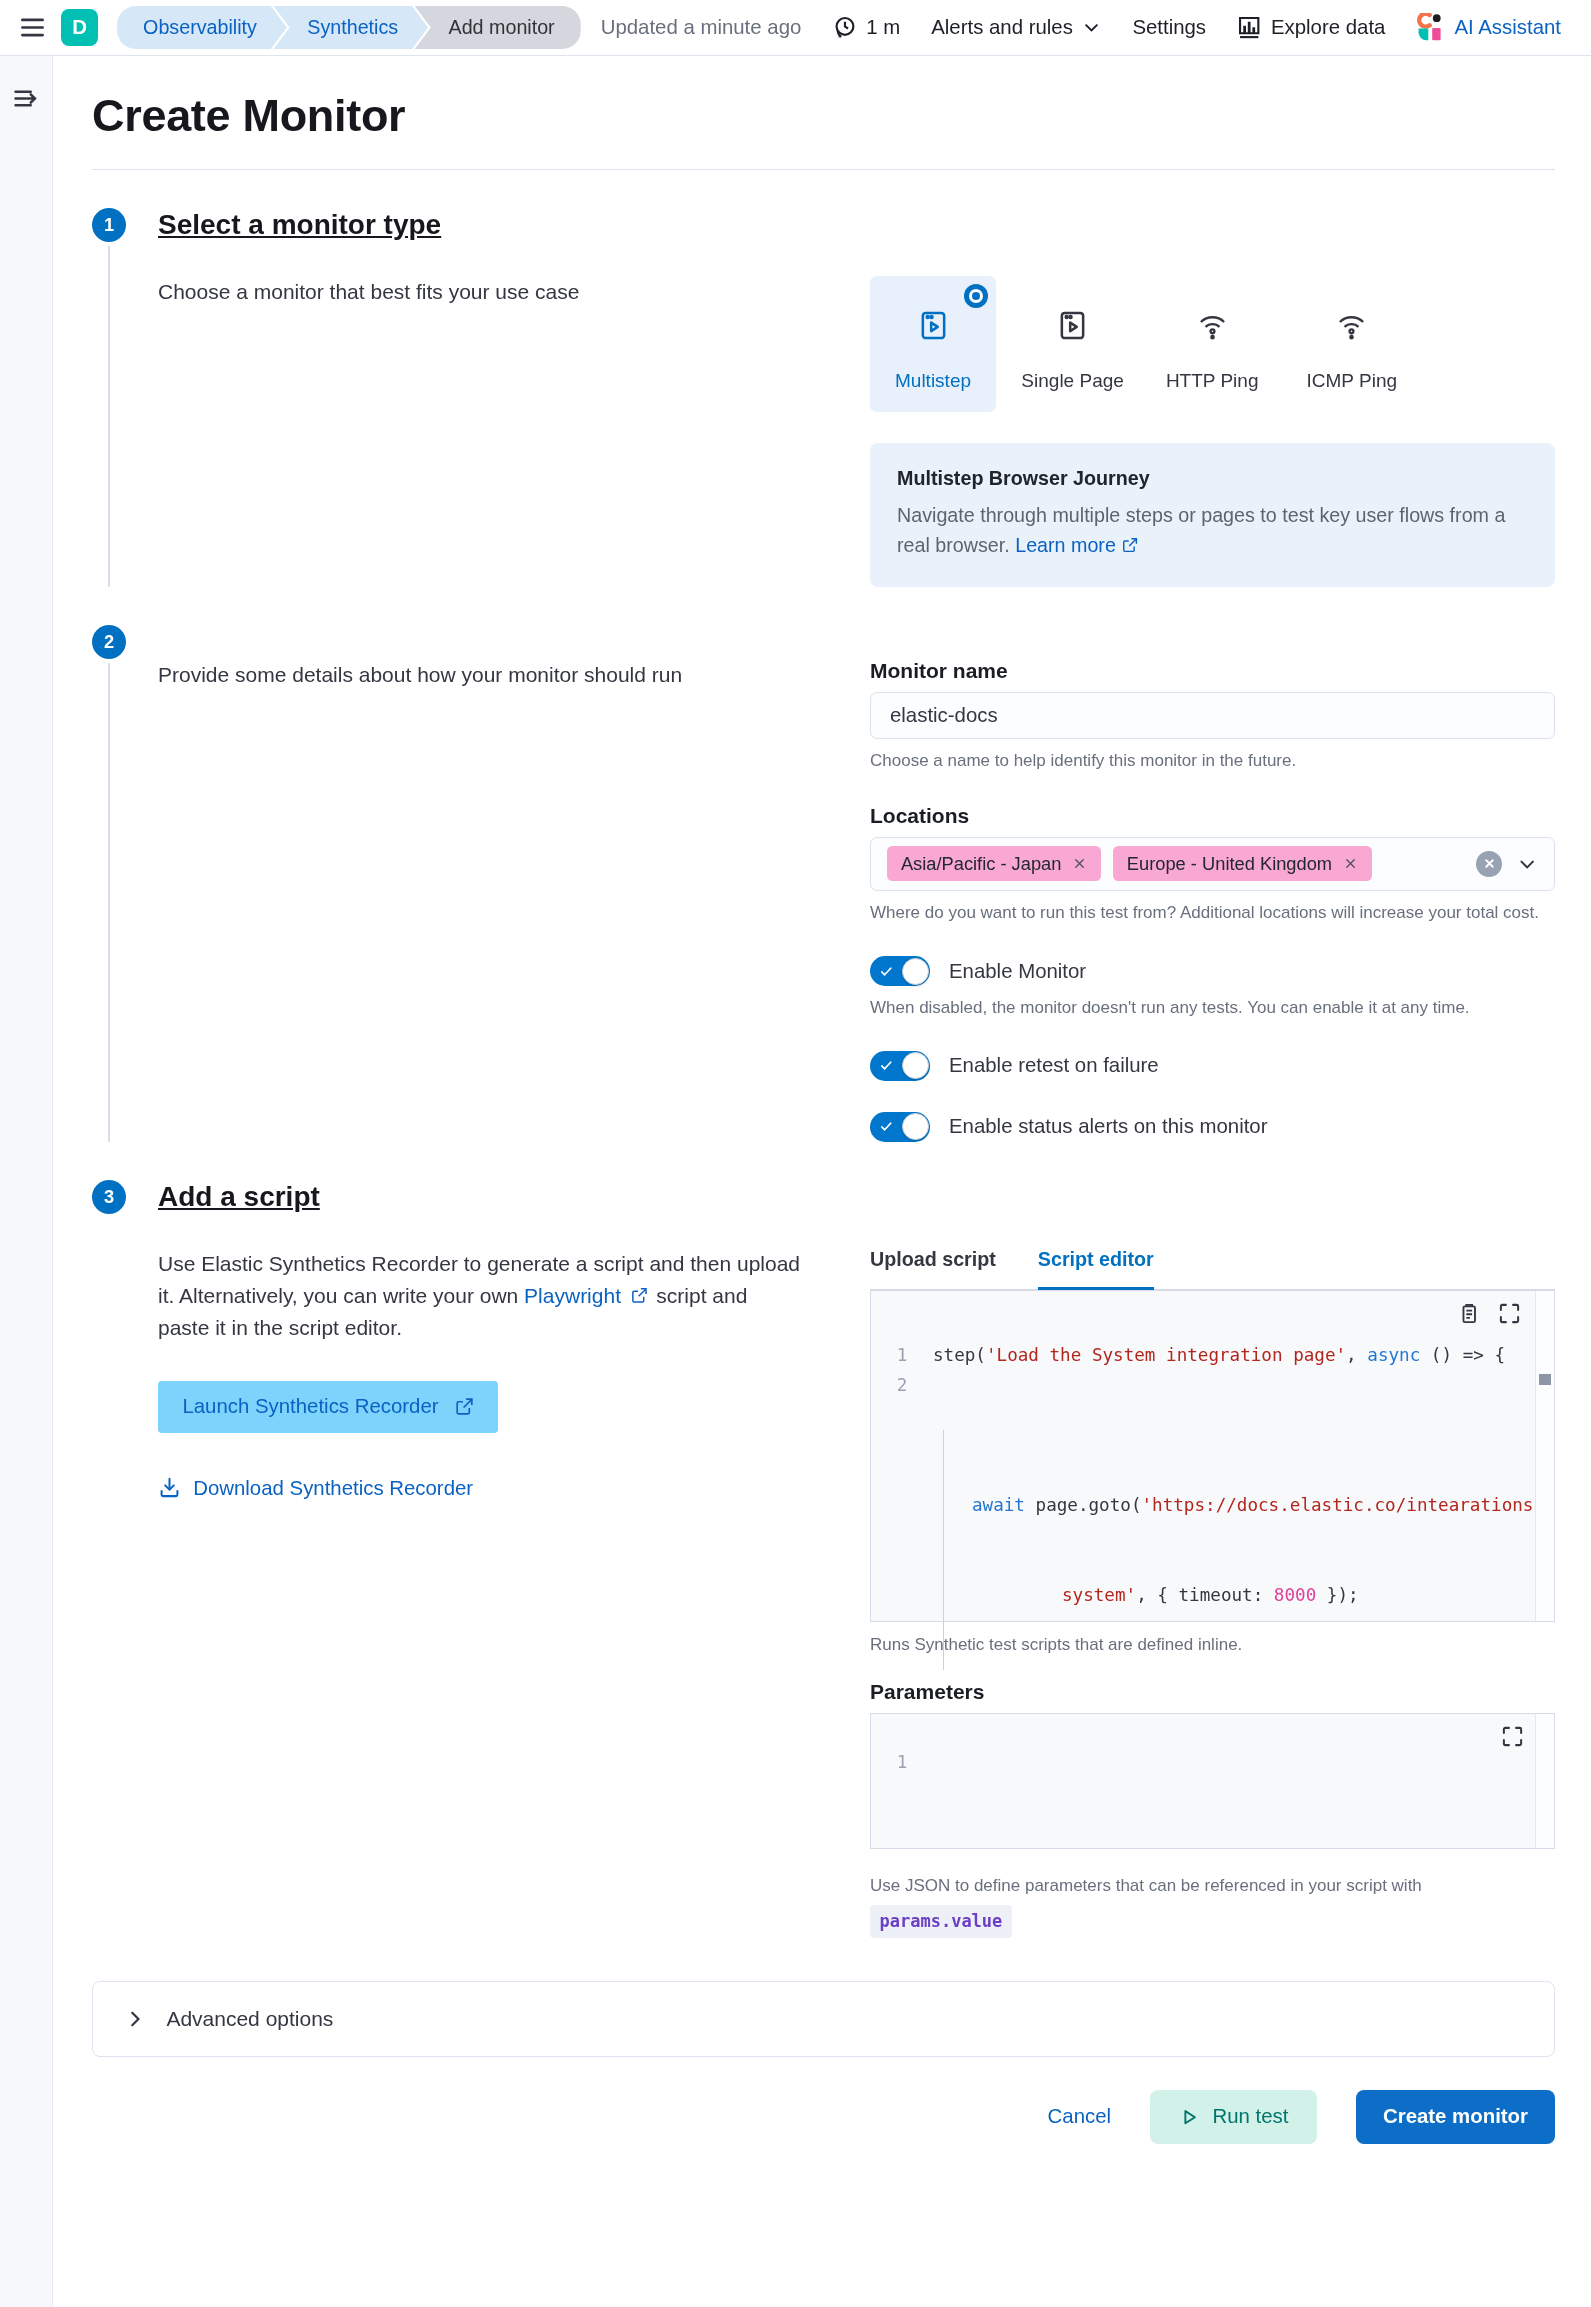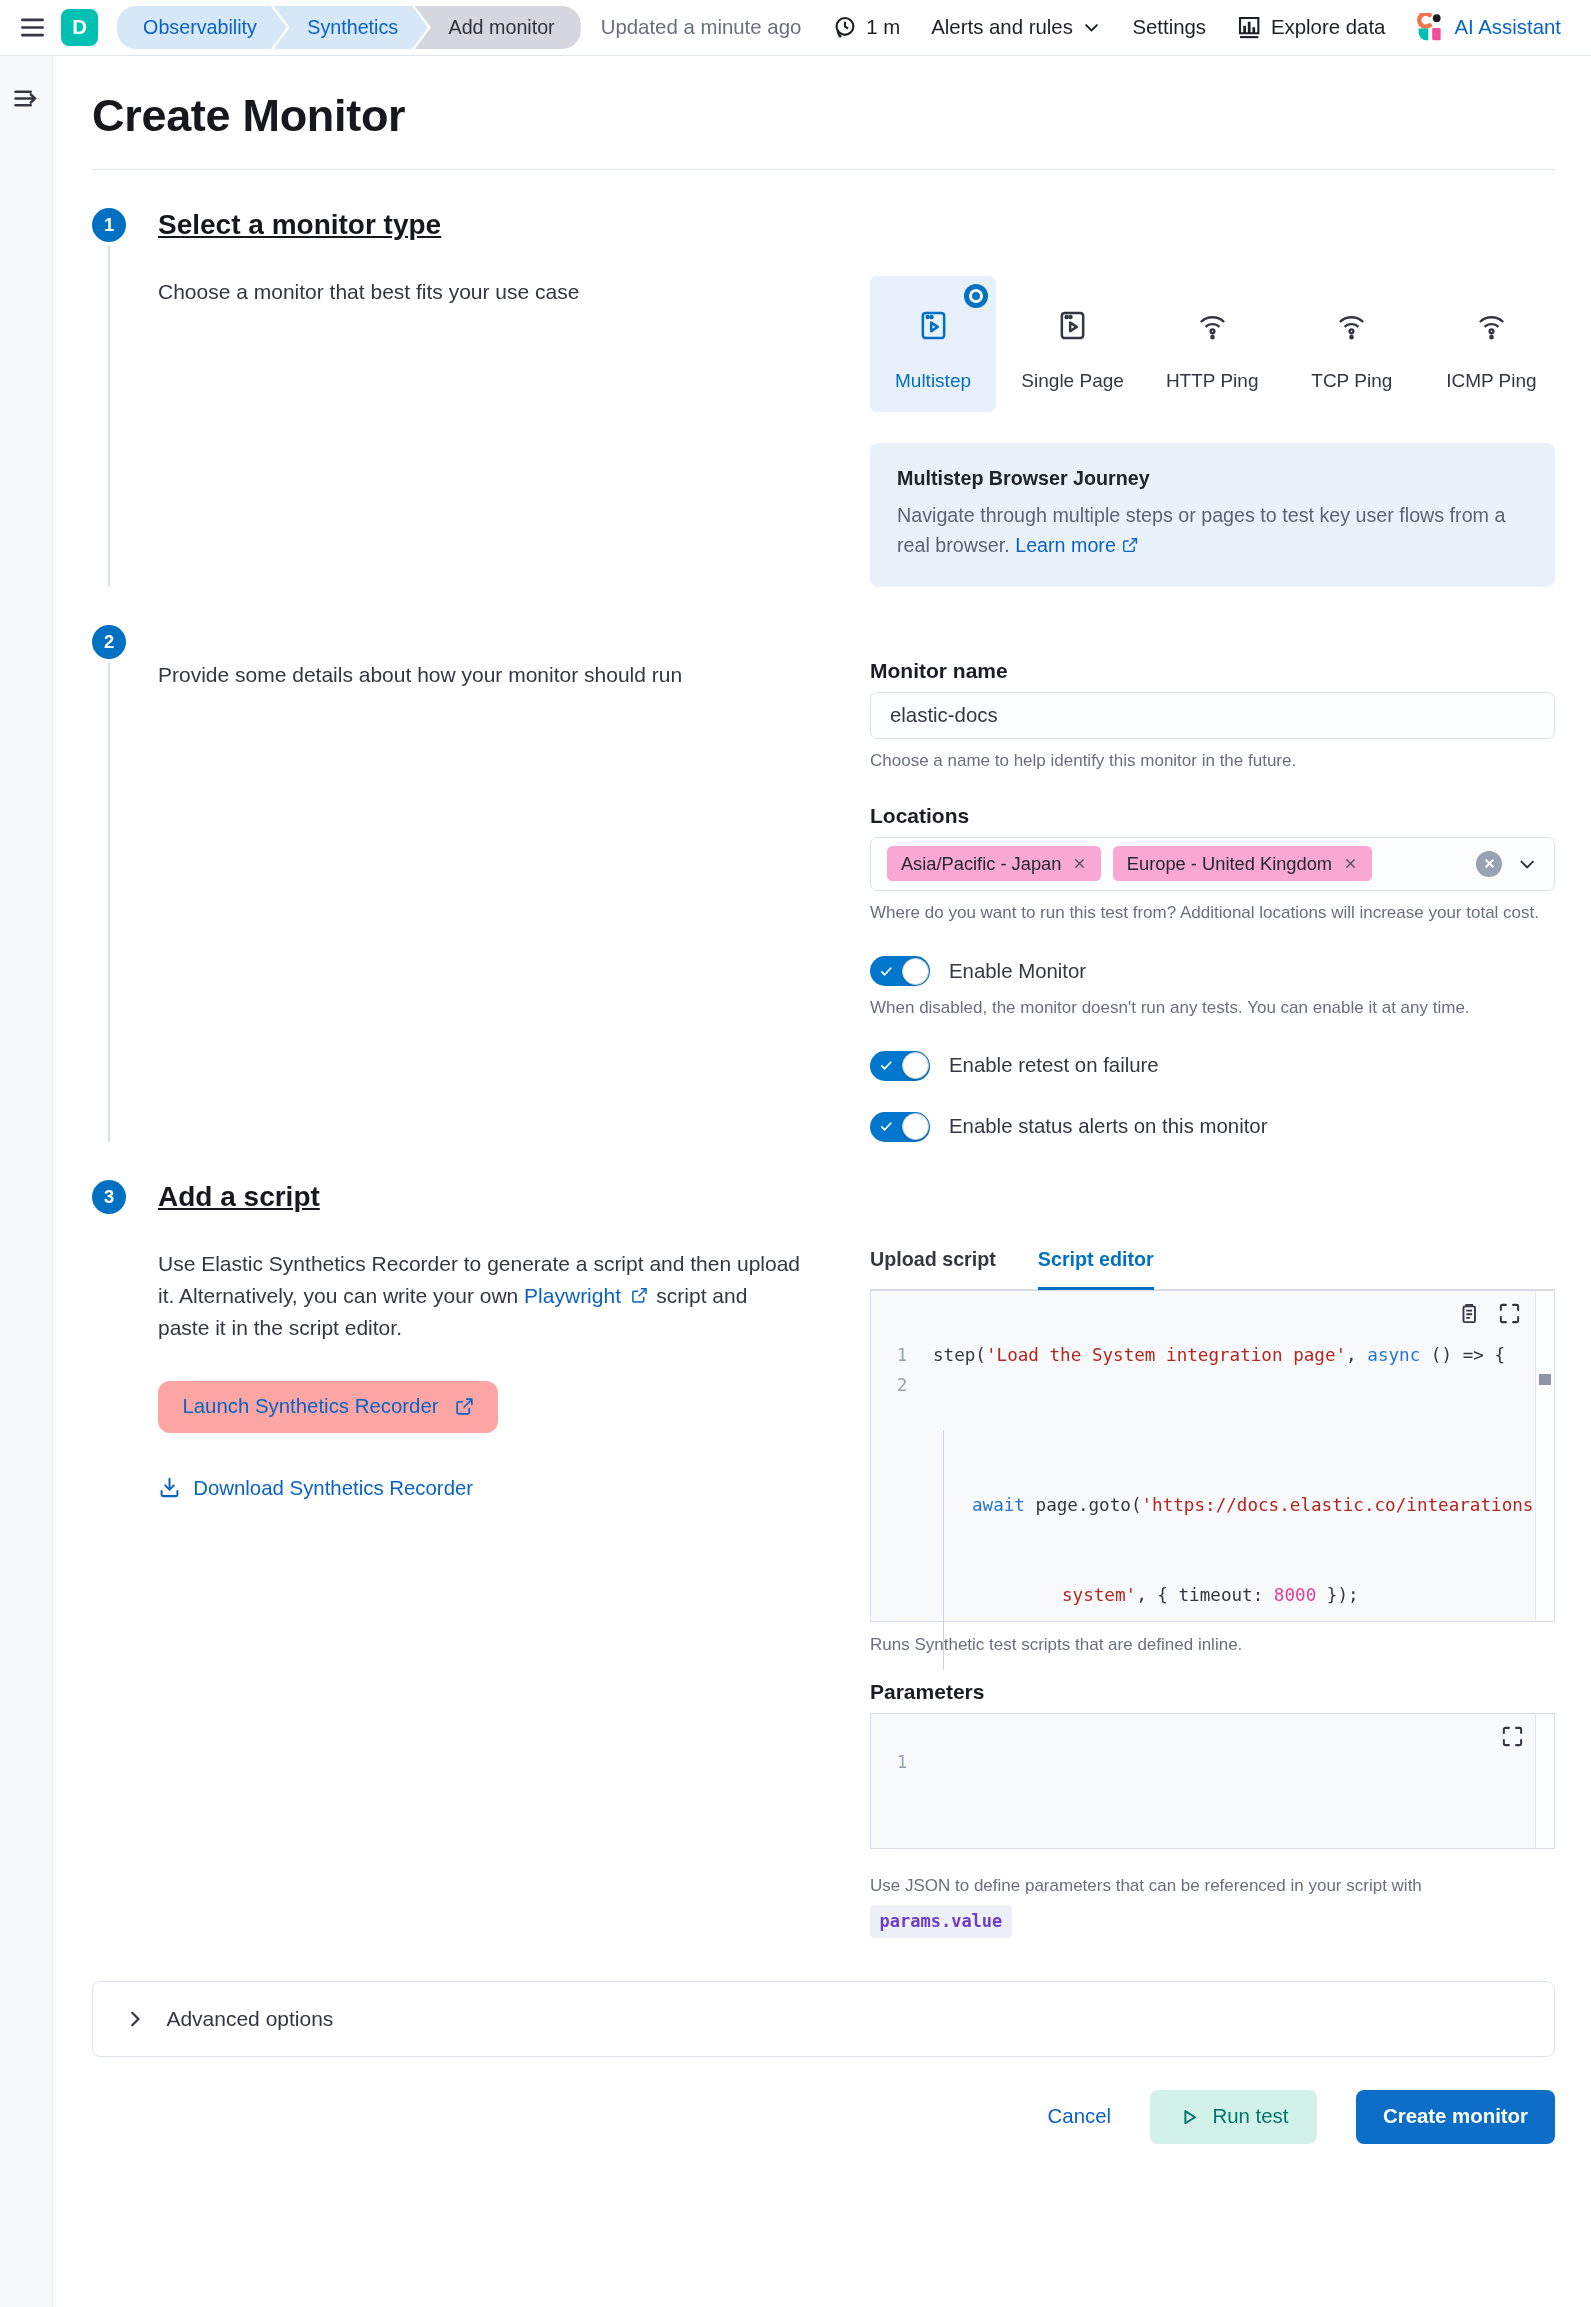--- a/index.html
+++ b/index.html
@@ -117,22 +117,22 @@
     position: absolute; right: 1.4px; top: 1.4px; width: 27px; height: 27px; border-radius: 50%;
     background: #fff; border: 0.7px solid #c6ccd6; box-shadow: 0 1.4px 2.7px rgba(0,0,0,.15);
   }
   .toggle-label { font-size: 20.4px; color: #343741; }
   .toggle-help { margin-top: 8.1px; }
 
   
   .col-left a.pw { color: #0a62c2; font-weight: 500; text-decoration: none; }
   .launch-btn {
     margin-top: 37px; display: inline-flex; align-items: center; gap: 15px;
-    background: #fca5a5; color: #0a62c2; border: none; cursor: pointer;
-    height: 52px; padding: 0 24.4px; border-radius: 12px; font-size: 20.4px; font-weight: 500;
+    background: #7dd3fc; color: #0a62c2; border: none; cursor: pointer;
+    height: 52px; padding: 0 24.4px; border-radius: 4px; font-size: 20.4px; font-weight: 500;
     font-family: "Liberation Sans", sans-serif;
   }
   .download-link { margin-top: 39px; display: flex; align-items: center; gap: 12.2px; color: #0a62c2; font-size: 20.4px; font-weight: 500; cursor: pointer; }
 
   .tabs { display: flex; gap: 42px; border-bottom: 1.4px solid #d3dae6; }
   .tab { font-size: 19.7px; font-weight: 700; color: #343741; padding-bottom: 16.3px; cursor: pointer; }
   .tab.active { color: #0071c2; border-bottom: 4.1px solid #0071c2; margin-bottom: -1.4px; }
 
   .editor { border: 1.4px solid #d6dde8; background: #f7f9fb; position: relative; font-family: "DejaVu Sans Mono", monospace; }
   .editor.script { height: 332px; }
@@ -282,29 +282,20 @@
               </svg>
               <div class="t-label">HTTP Ping</div>
             </div>
             <div class="type-card">
               <svg width="31" height="31" viewBox="0 0 16 16" fill="none" stroke="#343741" stroke-width="1.2">
                 <path d="M2 6.2a8.6 8.6 0 0 1 12 0"></path>
                   <path d="M4.4 8.7a5.2 5.2 0 0 1 7.2 0"></path>
                   <circle cx="8" cy="11" r="1"></circle>
                   <circle cx="8" cy="14" r="0.6" fill="#343741"></circle>
               </svg>
-              <div class="t-label">TCP Ping</div>
-            </div>
-            <div class="type-card">
-              <svg width="31" height="31" viewBox="0 0 16 16" fill="none" stroke="#343741" stroke-width="1.2">
-                <path d="M2 6.2a8.6 8.6 0 0 1 12 0"></path>
-                  <path d="M4.4 8.7a5.2 5.2 0 0 1 7.2 0"></path>
-                  <circle cx="8" cy="11" r="1"></circle>
-                  <circle cx="8" cy="14" r="0.6" fill="#343741"></circle>
-              </svg>
               <div class="t-label">ICMP Ping</div>
             </div>
           </div>
           <div class="callout">
             <div class="c-title">Multistep Browser Journey</div>
             <div class="c-body">
               <span>Navigate through multiple steps or pages to test key user flows from a real browser.</span>
               <a class="learn" href="#"><span>Learn more</span><span class="ext"><svg width="17.6" height="17.6" viewBox="0 0 16 16" fill="none" stroke="#0a62c2" stroke-width="1.3">
                       <path d="M9.5 2.5H14v4.5"></path>
                       <path d="M13.8 2.8L7.5 9"></path>

